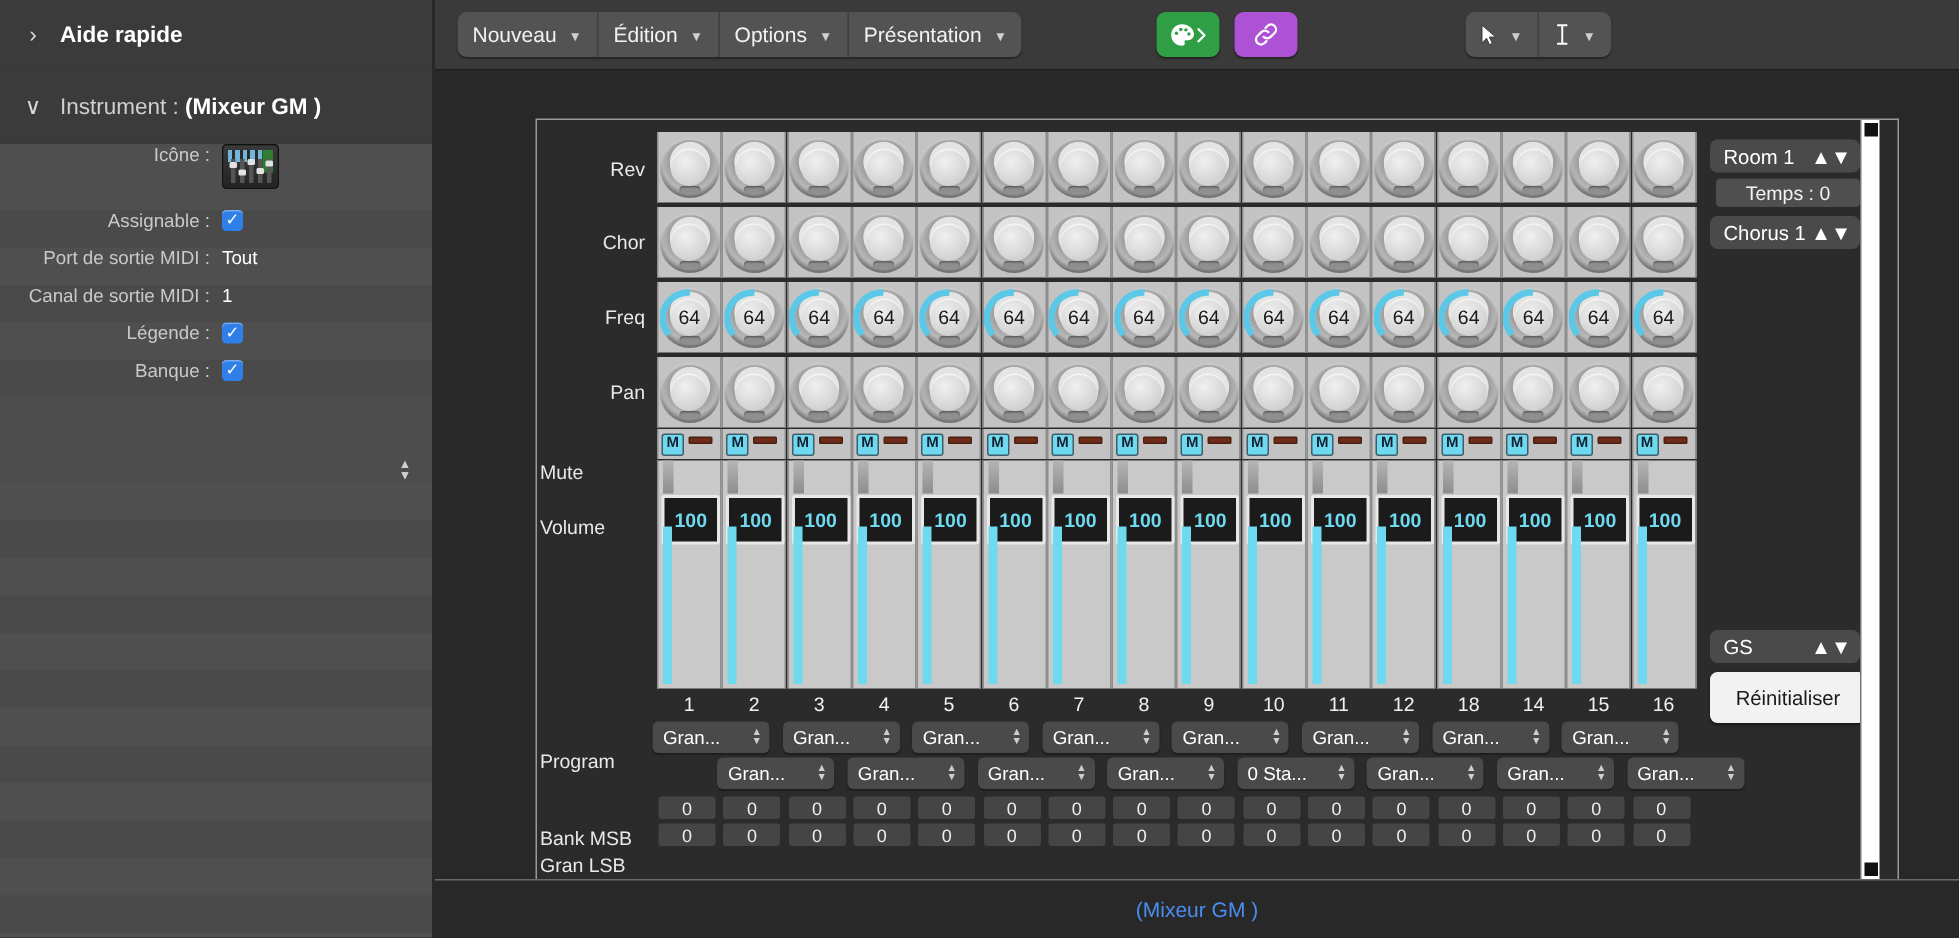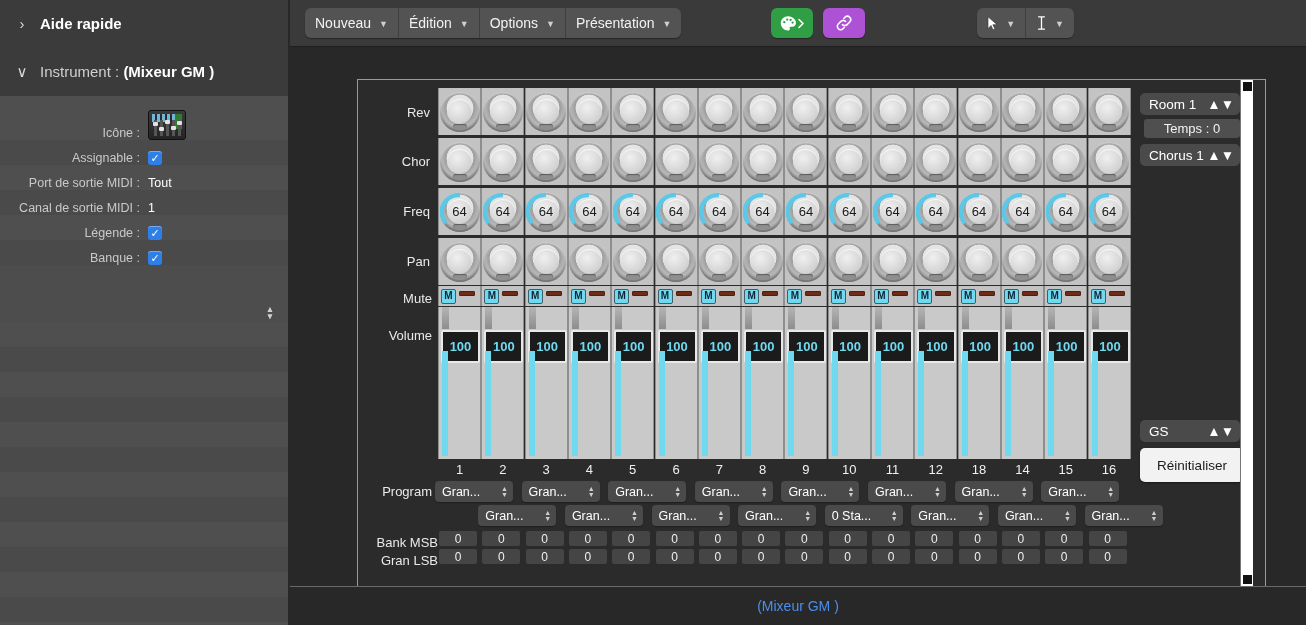--- a/index.html
+++ b/index.html
@@ -29,21 +29,21 @@
   .side-hdr .t1 { font-size: 15px; color: #e6e6e6; }
   .side-hdr .t1 b { font-weight: 700; color: #ffffff; }
   .side-hdr .t1 span.lbl { color: #cfcfcf; font-weight: 400; }
 
   .couche { height: 46px; background: #3b3b3b; padding-left: 14px; }
   .couche .lbl { color: #d2d2d2; font-size: 15px; }
   .couche b { color: #ffffff; font-size: 15px; font-weight: 700; margin-left: 4px; }
 
   .prop {
     height: 25px; background: #4f4f4f; border-bottom: none;
-    display: flex; align-items: flex-end;
+    display: flex; align-items: flex-start;
   }
   .prop.alt { background: #4a4a4a; }
   .prop .pl {
     width: 148px; text-align: right; padding-right: 8px;
     color: #c9c9c9; font-size: 12.5px; white-space: nowrap;
   }
   .prop .pv { color: #ffffff; font-size: 12.5px; }
   .icon-row { height: 44px; }
   .chk {
     width: 14px; height: 14px; border-radius: 3px; background: #2f7fe8;
@@ -100,21 +100,21 @@
   
   #mixwin {
     position: absolute; left: 357px; top: 79px; width: 909px; height: 509px;
     background: #2b2b2b; border: 1px solid #9a9a9a;
   }
   #mixinner { position: absolute; left: 0; top: 0; width: 895px; height: 507px; }
   .rowlabel {
     position: absolute; color: #e9e9e9; font-size: 13px; text-align: right;
     width: 72px; left: 0;
   }
-  .rowlabel.lft { text-align: right; left: 2px; }
+  .rowlabel.lft { text-align: left; left: 2px; margin-top: 16px; }
   .knobcell {
     position: absolute; width: 43px; height: 47px; background: #c3c3c3;
     border-left: 1px solid #8e8e8e; border-right: 1px solid #8e8e8e;
   }
   .knob {
     position: absolute; left: 50%; top: 50%; transform: translate(-50%,-50%);
     width: 40px; height: 40px; border-radius: 50%;
     background: radial-gradient(circle at 50% 40%, #e4e4e4 0 42%, #9d9d9d 44%, #b9b9b9 60%, #8d8d8d 78%, #a8a8a8 100%);
     box-shadow: inset 0 1px 2px rgba(255,255,255,.6), inset 0 -2px 3px rgba(0,0,0,.3);
     display: flex; align-items: center; justify-content: center;

